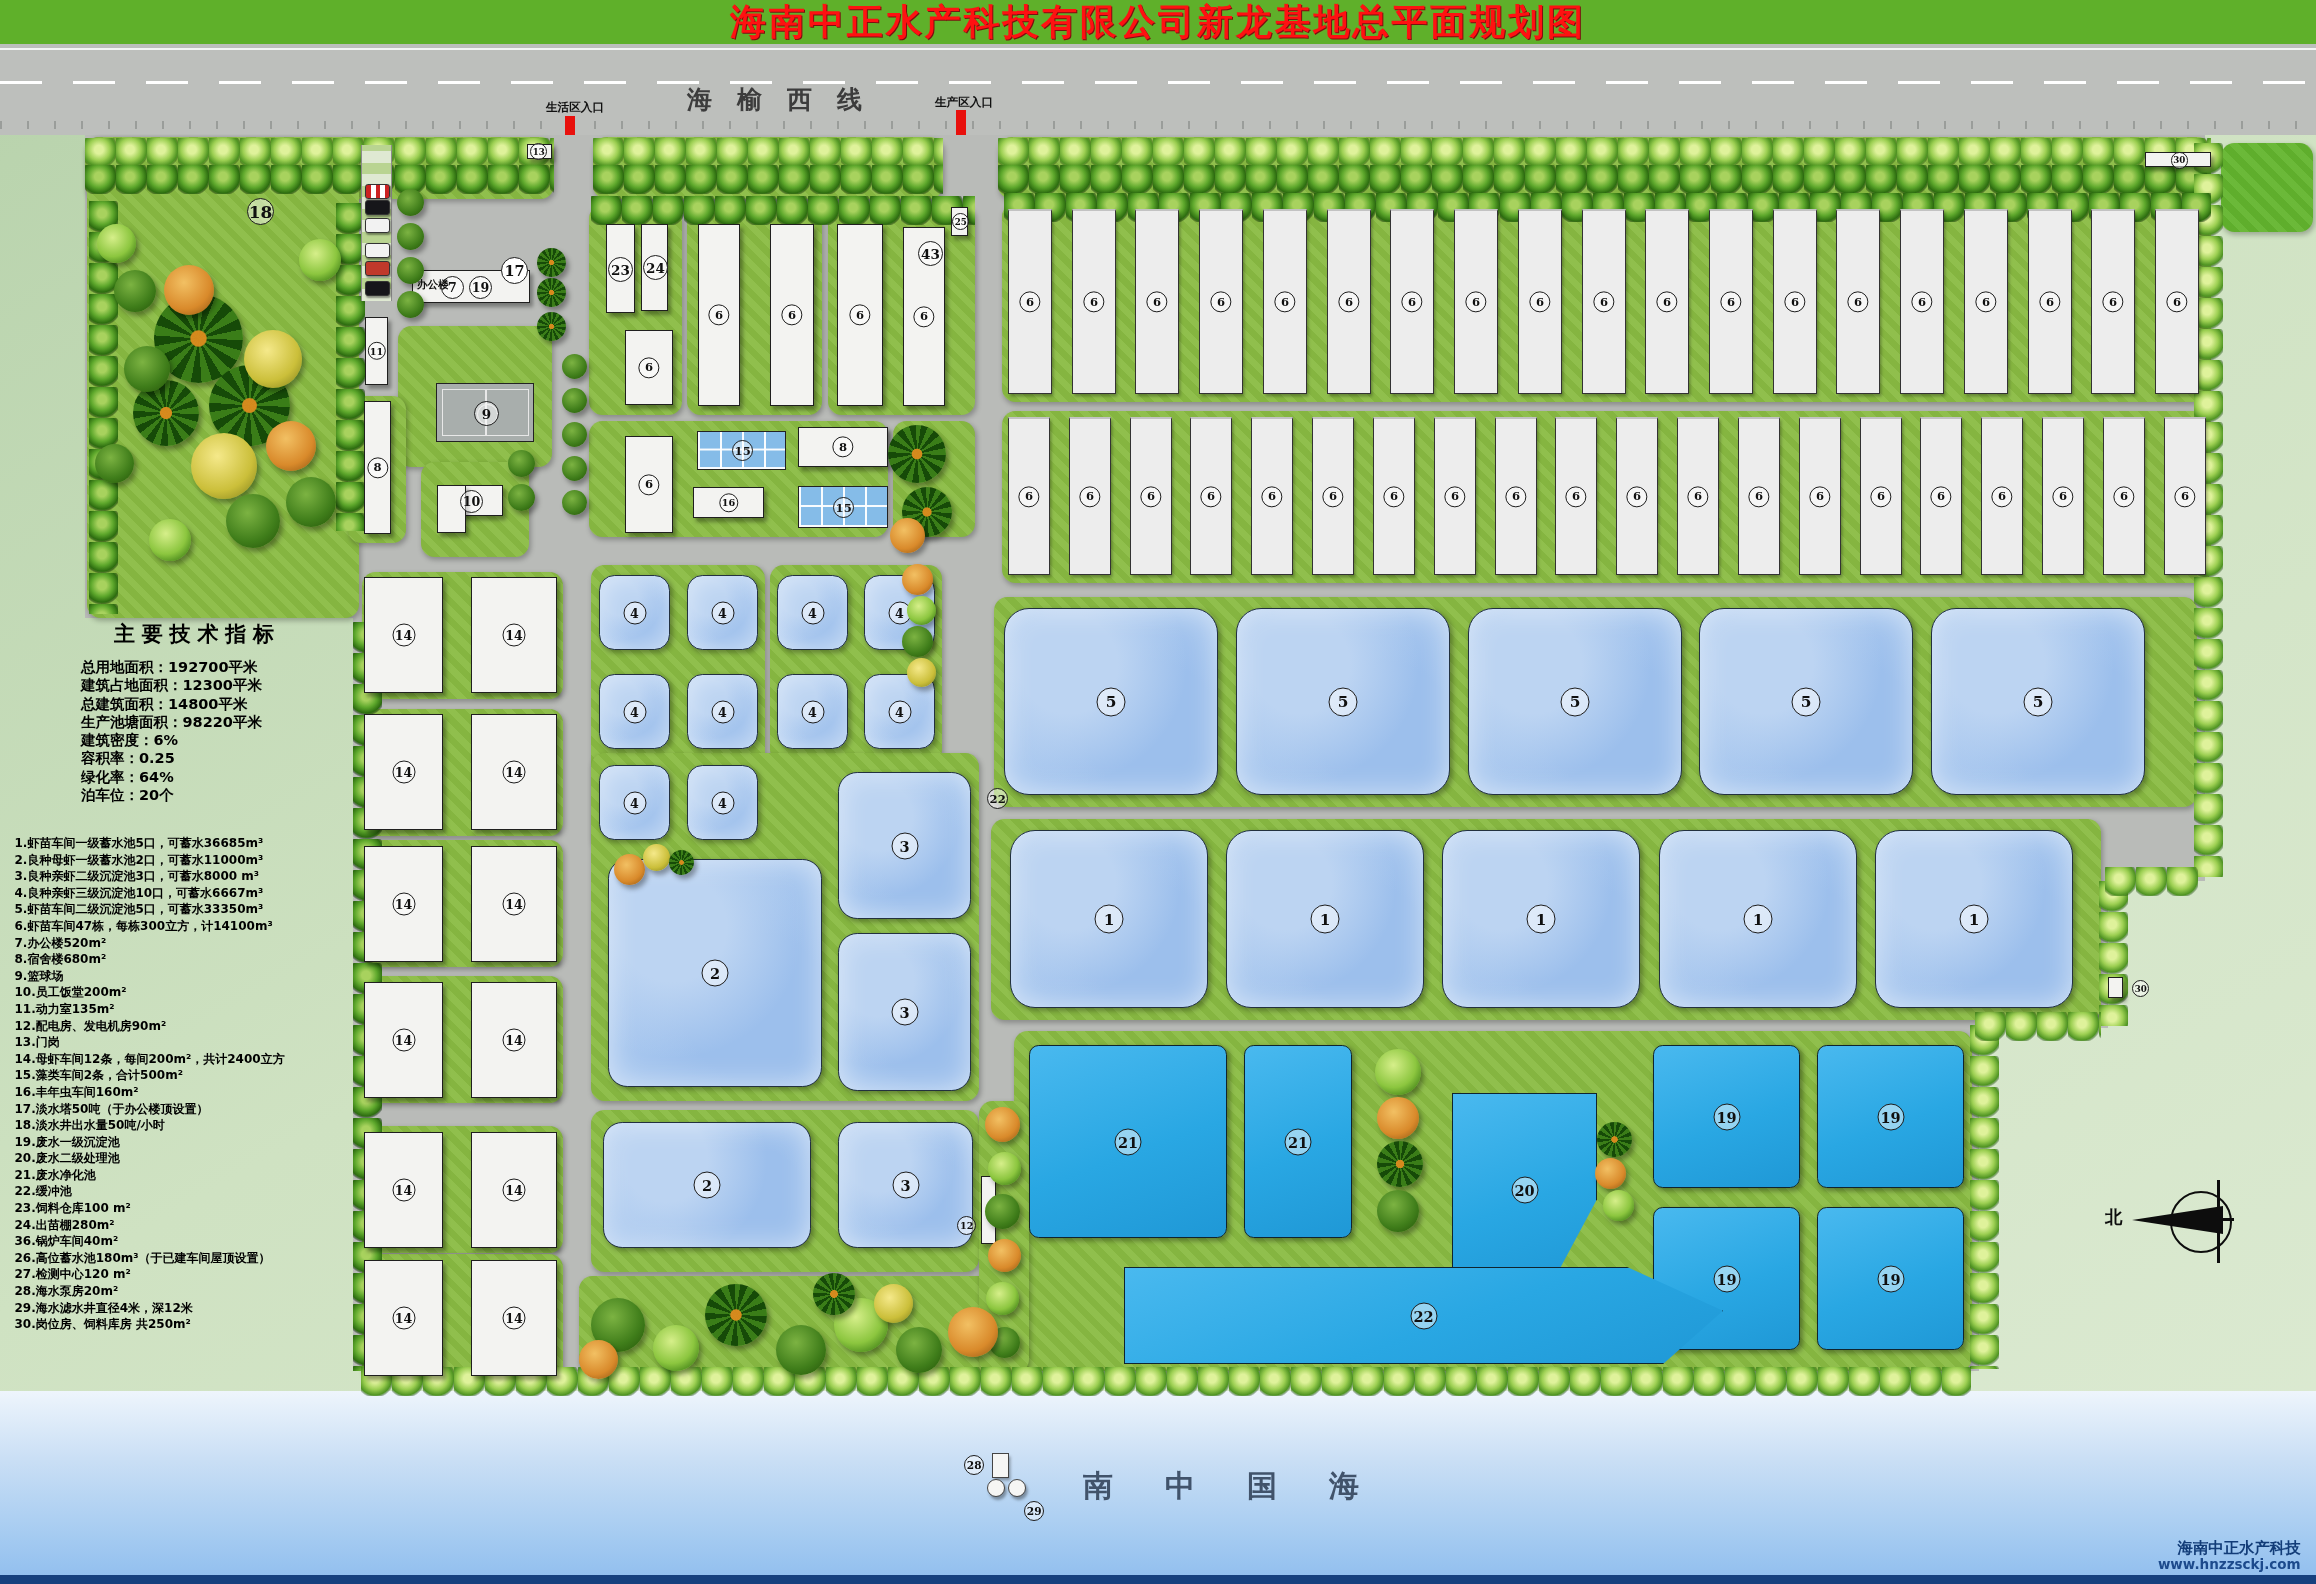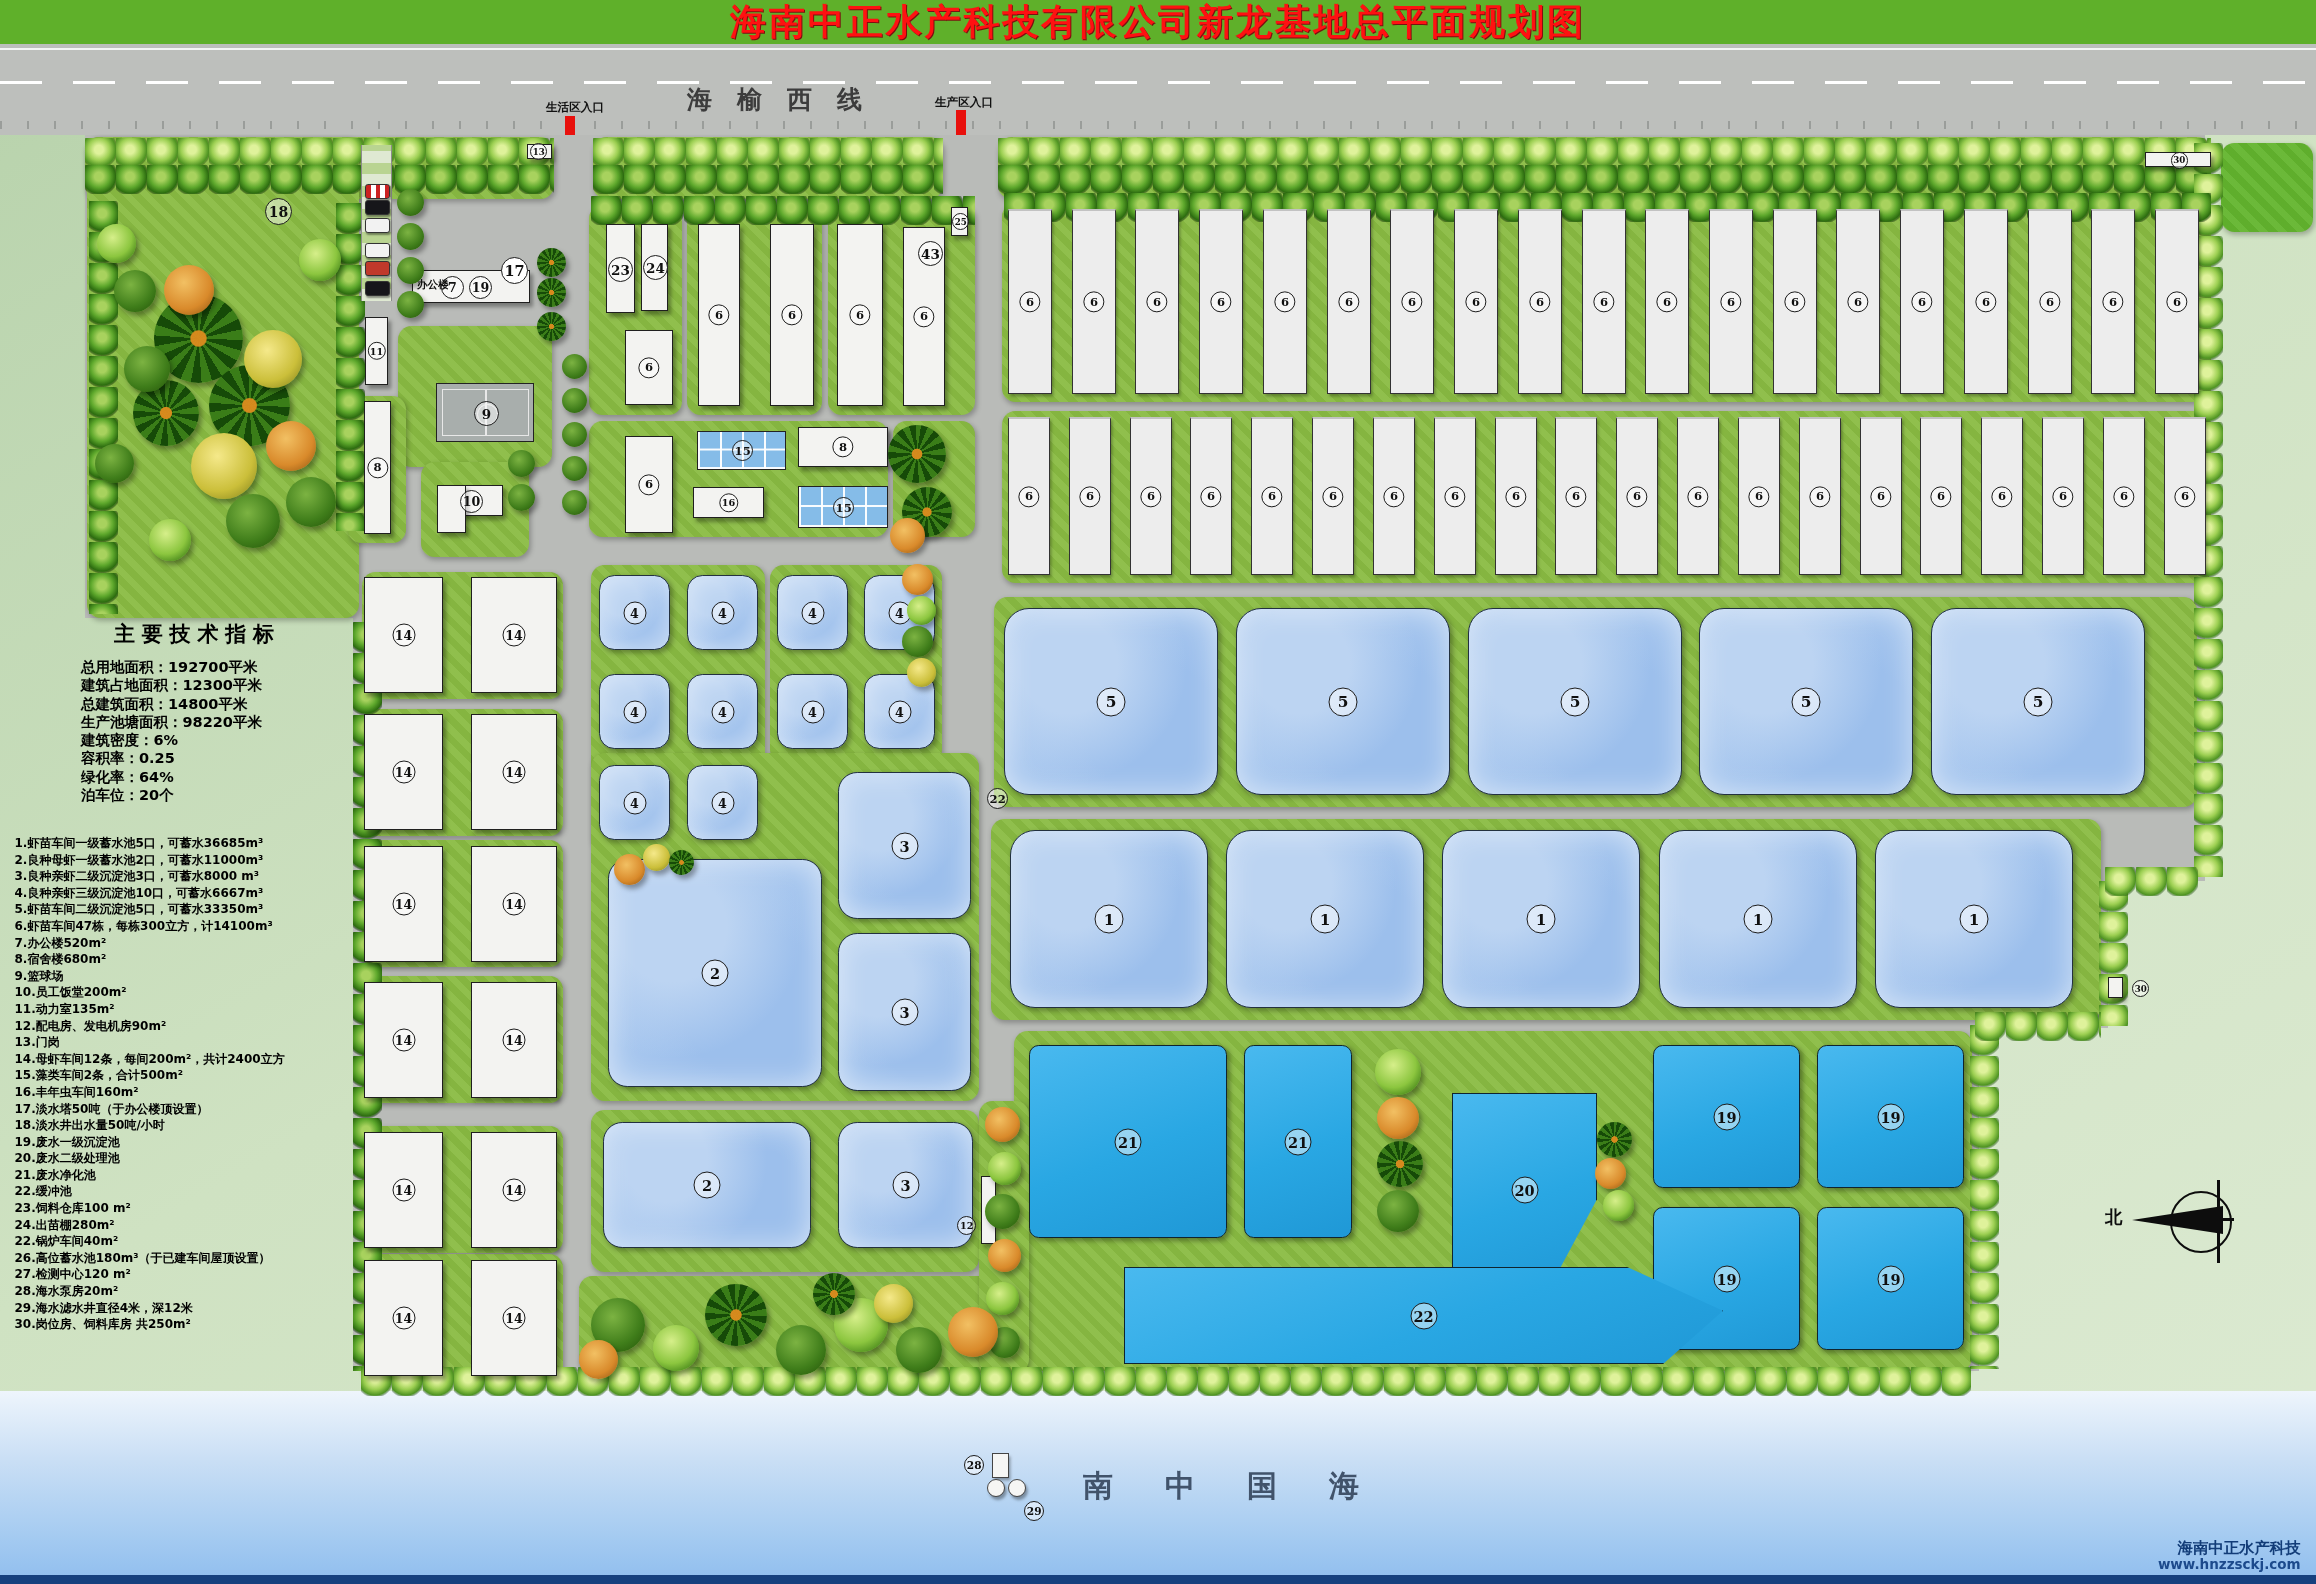--- a/index.html
+++ b/index.html
@@ -512,21 +512,21 @@
       <div class="abs tree ty3" style="left: 579px; top: 1340px; width: 39px; height: 39px; z-index: 30;"></div>
       <div class="abs tree ty2" style="left: 813px; top: 1273px; width: 42px; height: 42px; z-index: 30;"></div>
       <div class="abs tree ty4" style="left: 874px; top: 1284px; width: 39px; height: 39px; z-index: 30;"></div>
       <div class="abs tree ty0" style="left: 1375px; top: 1049px; width: 46px; height: 46px; z-index: 30;"></div>
       <div class="abs tree ty3" style="left: 1377px; top: 1097px; width: 42px; height: 42px; z-index: 30;"></div>
       <div class="abs tree ty2" style="left: 1377px; top: 1141px; width: 46px; height: 46px; z-index: 30;"></div>
       <div class="abs tree ty1" style="left: 1377px; top: 1190px; width: 42px; height: 42px; z-index: 30;"></div>
       <div class="abs tree ty2" style="left: 1597px; top: 1122px; width: 35px; height: 35px; z-index: 30;"></div>
       <div class="abs tree ty3" style="left: 1595px; top: 1158px; width: 31px; height: 31px; z-index: 30;"></div>
       <div class="abs tree ty0" style="left: 1603px; top: 1190px; width: 31px; height: 31px; z-index: 30;"></div>
-      <div class="mk" style="left: 265px; top: 198px; width: 25px; height: 25px; font-size: 14px;">18</div>
+      <div class="mk" style="left: 247px; top: 198px; width: 25px; height: 25px; font-size: 17px;">18</div>
       <div class="mk" style="left: 530px; top: 143px; width: 15.4px; height: 15.4px; font-size: 8.7px;">13</div>
       <div class="mk solid" style="left: 501px; top: 257px; width: 25px; height: 25px; font-size: 14.5px;">17</div>
       <div class="mk" style="left: 441px; top: 276px; width: 21px; height: 21px; font-size: 12.6px;">7</div>
       <div class="mk" style="left: 469px; top: 276px; width: 21px; height: 21px; font-size: 12.6px;">19</div>
       <div class="mk" style="left: 474px; top: 401px; width: 23px; height: 23px; font-size: 13.5px;">9</div>
       <div class="mk" style="left: 460px; top: 490px; width: 21px; height: 21px; font-size: 12.6px;">10</div>
       <div class="mk" style="left: 608px; top: 257px; width: 23px; height: 23px; font-size: 13.5px;">23</div>
       <div class="mk" style="left: 643px; top: 255px; width: 23px; height: 23px; font-size: 13.5px;">24</div>
       <div class="mk" style="left: 952px; top: 213px; width: 15.4px; height: 15.4px; font-size: 8.7px;">25</div>
       <div class="mk" style="left: 918px; top: 241px; width: 23px; height: 23px; font-size: 13.5px;">43</div>
@@ -569,21 +569,21 @@
       <div class="legline">15.藻类车间2条，合计500m²</div>
       <div class="legline">16.丰年虫车间160m²</div>
       <div class="legline">17.淡水塔50吨（于办公楼顶设置）</div>
       <div class="legline">18.淡水井出水量50吨/小时</div>
       <div class="legline">19.废水一级沉淀池</div>
       <div class="legline">20.废水二级处理池</div>
       <div class="legline">21.废水净化池</div>
       <div class="legline">22.缓冲池</div>
       <div class="legline">23.饲料仓库100 m²</div>
       <div class="legline">24.出苗棚280m²</div>
-      <div class="legline">22.锅炉车间40m²</div>
+      <div class="legline">36.锅炉车间40m²</div>
       <div class="legline">26.高位蓄水池180m³（于已建车间屋顶设置）</div>
       <div class="legline">27.检测中心120 m²</div>
       <div class="legline">28.海水泵房20m²</div>
       <div class="legline">29.海水滤水井直径4米，深12米</div>
       <div class="legline">30.岗位房、饲料库房 共250m²</div>
     </div>
 
   <div id="sea" class="abs">
     <div id="seaname">南中国海</div>
     <div id="company">海南中正水产科技</div>

